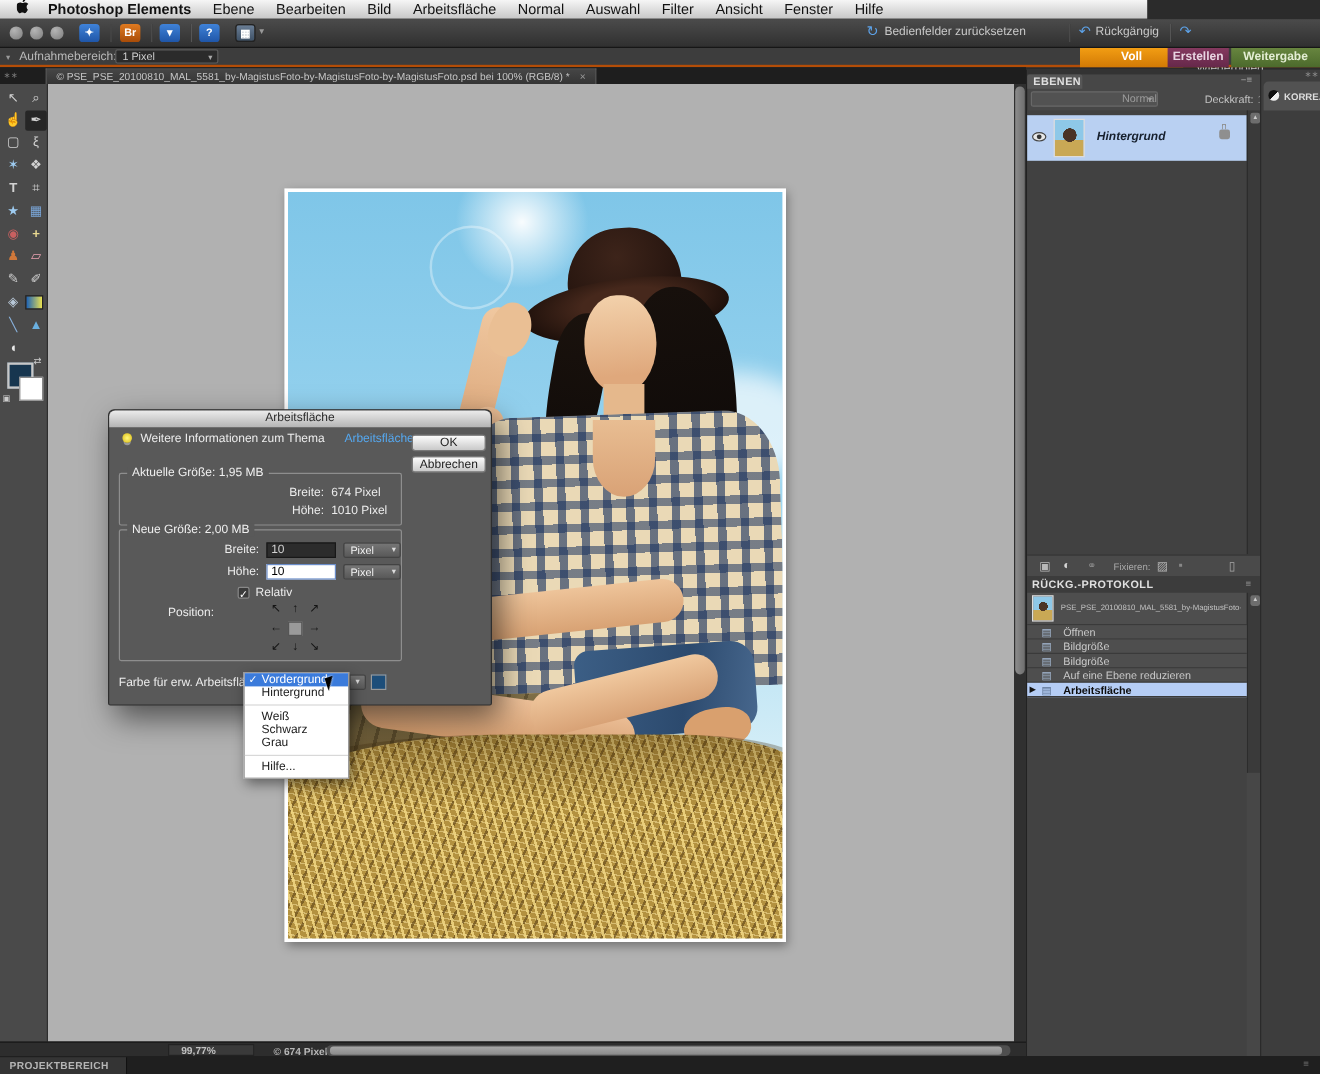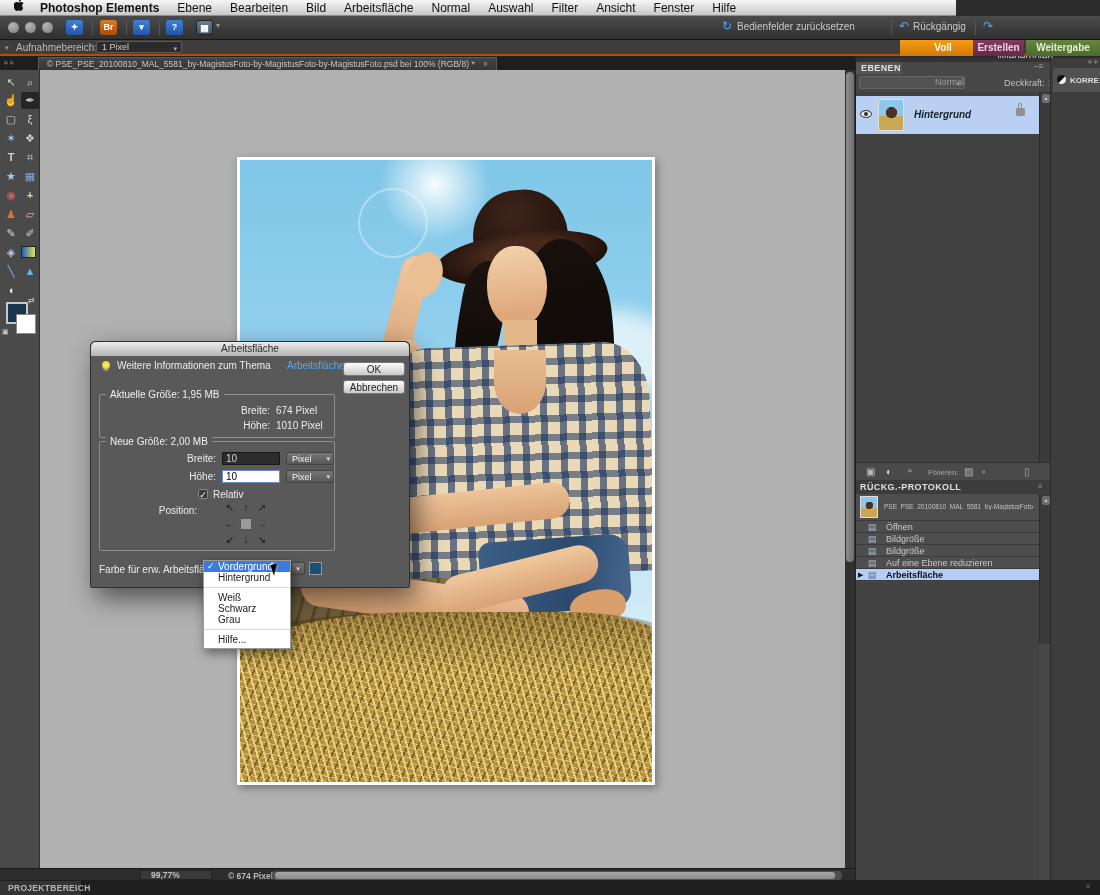--- a/index.html
+++ b/index.html
@@ -77,21 +77,21 @@
       linear-gradient(180deg,#8ec8e8 0 55%, #c9a855 55% 100%); border:1px solid #ddd; }
   .hrow { position:absolute; left:0; width:183px; height:12px; border-bottom:1px solid #3a3a3a; background:#4e4e4e; }
   .hrow .hico { position:absolute; left:12px; top:1px; font-size:9px; color:#a8bdd8; }
   .hrow .hlbl { position:absolute; left:30px; top:1px; font-size:9px; color:#c9c9c9; }
   .hrow.sel { background:#b5cdf5; }
   .hrow.sel .hlbl { color:#0d0d0d; font-weight:bold; }
 
   
   #statusbar { left:0; top:868px; width:855px; height:12px; background:#2d2d2d; border-top:1px solid #1a1a1a; }
   #projbar { left:0; top:880px; width:1100px; height:15px; background:#1f1f1f; }
-  #projtab { position:absolute; left:0; top:1px; width:82px; height:14px; background:#343434; border-right:1px solid #111; color:#b5b5b5; font-size:8.5px; font-weight:bold; line-height:14px; padding-left:8px; letter-spacing:.3px; }
+  #projtab { position:absolute; left:0; top:1px; width:106px; height:14px; background:#343434; border-right:1px solid #111; color:#b5b5b5; font-size:8.5px; font-weight:bold; line-height:14px; padding-left:8px; letter-spacing:.3px; }
   #hscroll { position:absolute; left:272px; top:2px; width:570px; height:9px; background:#4f4f4f; border-radius:4px; }
   #hthumb { position:absolute; left:3px; top:1px; width:560px; height:7px; background:linear-gradient(#a8a8a8,#8a8a8a); border-radius:3px; }
 
   .cursor { position:absolute; width:0; height:0; border-left:7px solid #000; border-bottom:11px solid transparent; filter:drop-shadow(0 0 1px #fff); transform:rotate(-18deg); z-index:40; }
 </style>
 </head>
 <body>
 
 <div id="app">
 
@@ -274,21 +274,21 @@
     <div class="dgroup" style="top:99px; height:110px;">
       <span class="dlegend">Neue Größe: 2,00 MB</span>
       <span class="frow" style="left:40px; top:11px; width:76px; text-align:right;">Breite:</span>
       <div class="dinput" style="left:122px; top:10px; width:58px; background:#2c2c2c; border:1px solid #181818; color:#d2d2d2;">10</div>
       <div class="dunit" style="left:186px; top:10px;"><span>Pixel</span><span class="da">▾</span></div>
       <span class="frow" style="left:40px; top:29px; width:76px; text-align:right;">Höhe:</span>
       <div class="dinput" style="left:122px; top:28px; width:58px; background:#ffffff; border:1px solid #6a8cc8; color:#000;">10</div>
       <div class="dunit" style="left:186px; top:28px;"><span>Pixel</span><span class="da">▾</span></div>
       <span class="abs" style="left:98px; top:47px; width:10px; height:10px; background:#3a3a3a; border:1px solid #888; border-radius:2px; color:#fff; font-size:9px; text-align:center; line-height:10px;">✓</span>
       <span class="frow" style="left:113px; top:47px;">Relativ</span>
-      <span class="frow" style="left:40px; top:63px; width:76px; text-align:center;">Position:</span>
+      <span class="frow" style="left:40px; top:63px; width:76px; text-align:left;">Position:</span>
 
       <div class="abs" style="left:124px; top:60px; width:44px; height:44px;">
         <span class="anchor-arrow" style="left:0; top:0;">↖</span>
           <span class="anchor-arrow" style="left:16px; top:0;">↑</span>
           <span class="anchor-arrow" style="left:32px; top:0;">↗</span>
         <span class="anchor-arrow" style="left:0; top:16px;">←</span>
         <span class="abs" style="left:16px; top:16px; width:12px; height:12px; background:#9a9a9a; border:1px solid #555;"></span>
         <span class="anchor-arrow" style="left:32px; top:16px;">→</span>
         <span class="anchor-arrow" style="left:0; top:32px;">↙</span>
           <span class="anchor-arrow" style="left:16px; top:32px;">↓</span>

